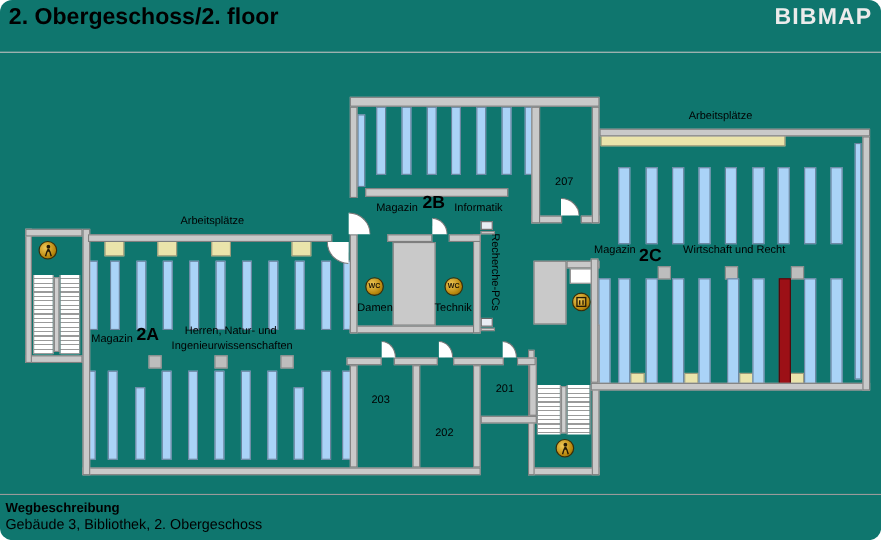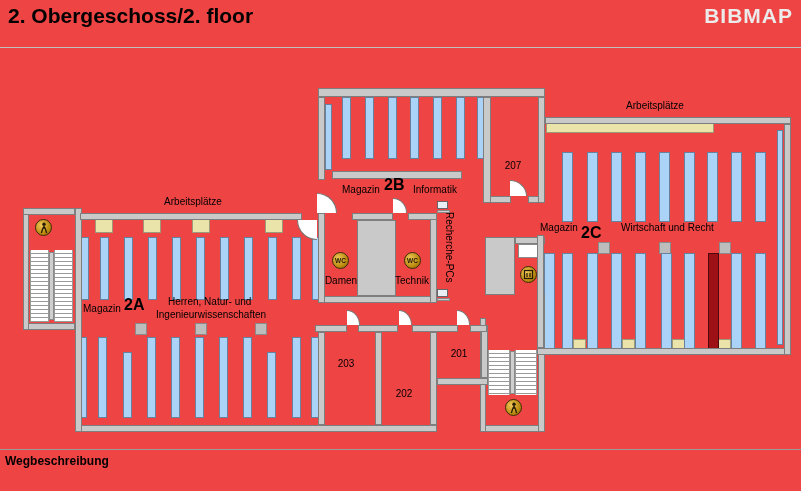--- a/index.html
+++ b/index.html
@@ -1,17 +1,17 @@
 <!DOCTYPE html>
 <html style="--shelf: #aad3f7; --shelf-border: #68819c; --highlight: #9c1016; --desk: #eae4ab; --wall: #c9c9c9;"><head>
 <meta charset="utf-8">
 <style>
   html,body{margin:0;padding:0;background:#fff;}
-  #screen{position:relative;width:801px;height:491px;background:#ef4444;overflow:hidden;
-          font-family:"Liberation Sans",sans-serif;color:#000;}
+  #screen{position:relative;width:801px;height:491px;background:#0f766e;overflow:hidden;
+          font-family:"Liberation Sans",sans-serif;color:#000;border-radius:11px;}
   :root{
     --shelf:#aad3f7; --shelf-border:#68819c;
     --desk:#eae4ab;  --desk-border:#9c9a7a;
     --wall:#c9c9c9;  --wall-border:#7e7e7e;
     --highlight:#9c1016;
   }
   .abs{position:absolute;}
   
   .title{position:absolute;left:8px;top:4px;font-size:21px;font-weight:bold;}
   .subtitle{position:absolute;left:8px;top:27px;font-size:14px;}
@@ -239,13 +239,14 @@
       <div class="door door-tr" style="left: 393px; top: 198px; width: 14px; height: 15px;"></div>
       <div class="door door-bl" style="left: 297px; top: 220px; width: 20px; height: 20px;"></div>
       <div class="door door-tr" style="left: 317px; top: 193px; width: 20px; height: 20px;"></div>
       <div class="door door-tr" style="left: 347px; top: 310px; width: 13px; height: 15px;"></div>
       <div class="door door-tr" style="left: 399px; top: 310px; width: 13px; height: 15px;"></div>
       <div class="door door-tr" style="left: 457px; top: 310px; width: 13px; height: 15px;"></div>
     </div>
 
   <div class="ftr-line"></div>
   <div class="ftr-head">Wegbeschreibung</div>
+  <div class="ftr-loc">Gebäude 3, Bibliothek, 2. Obergeschoss</div>
 </div>
 
 </body></html>

